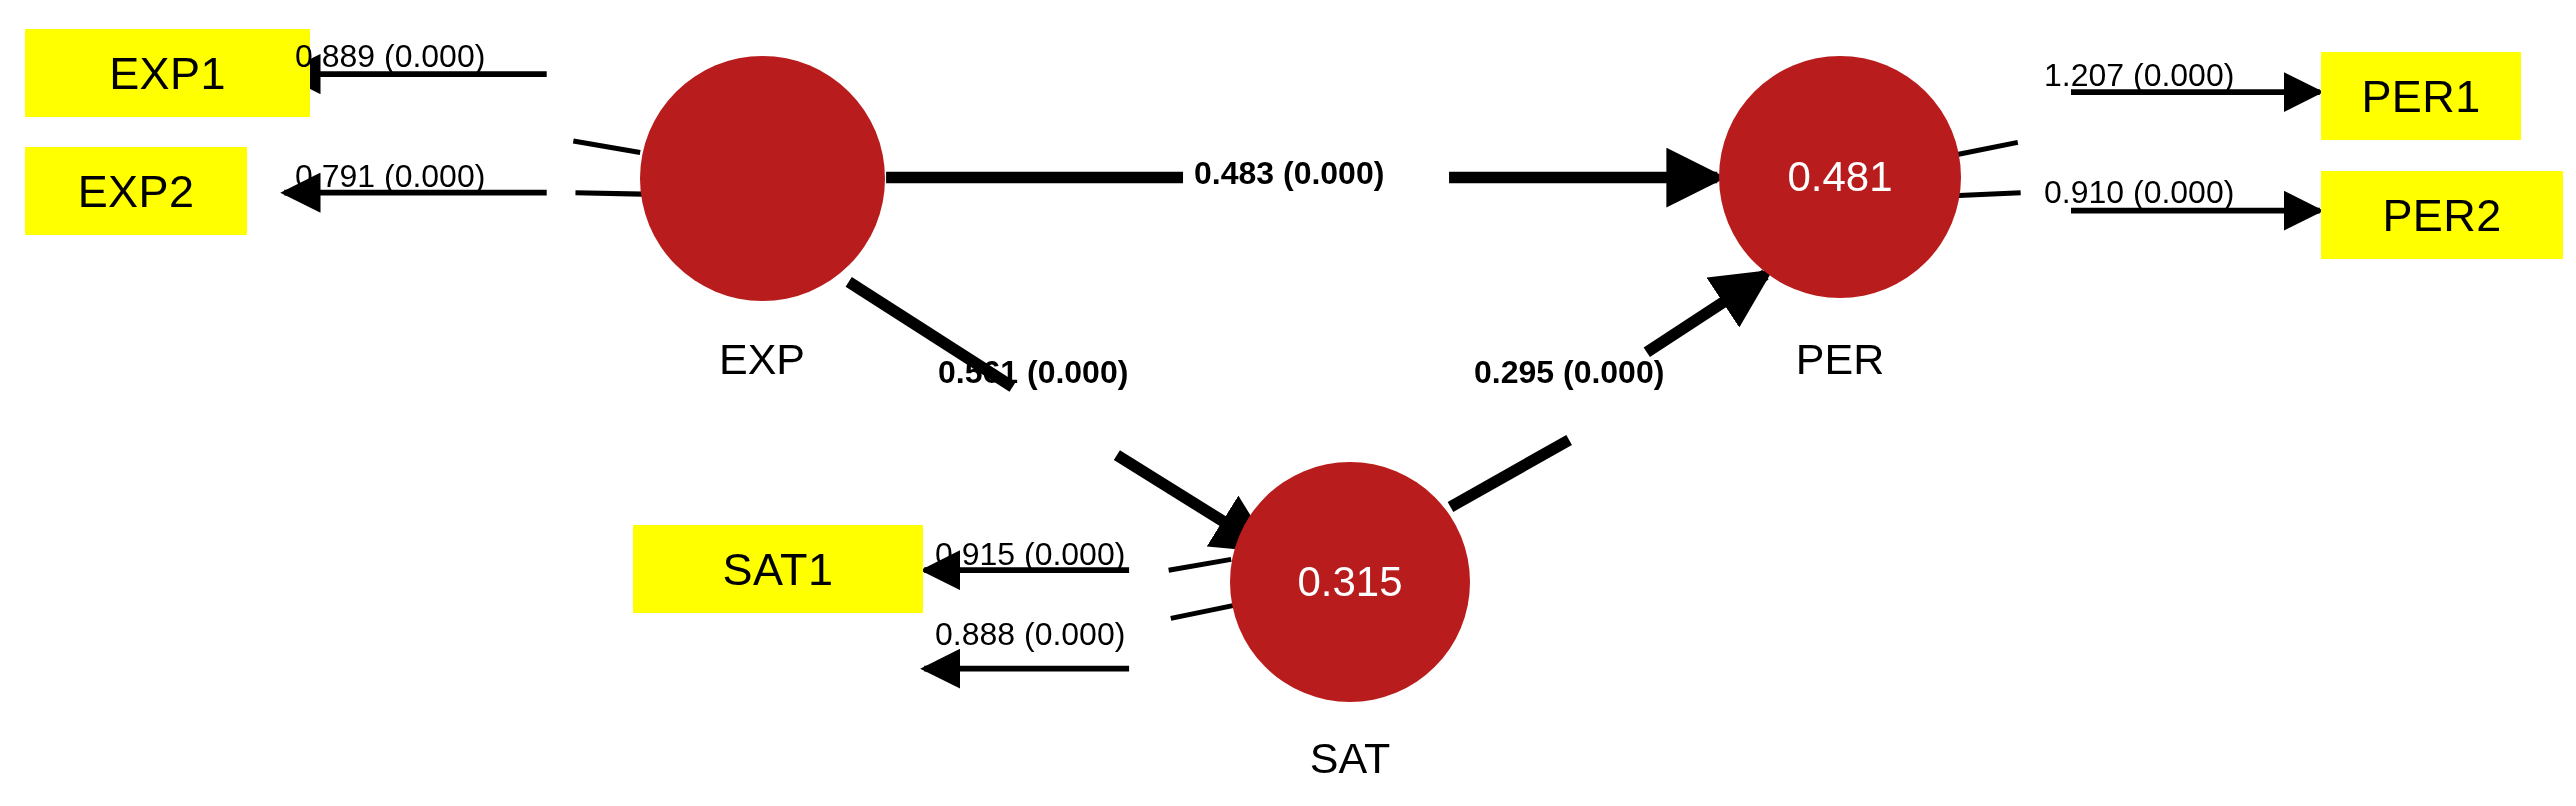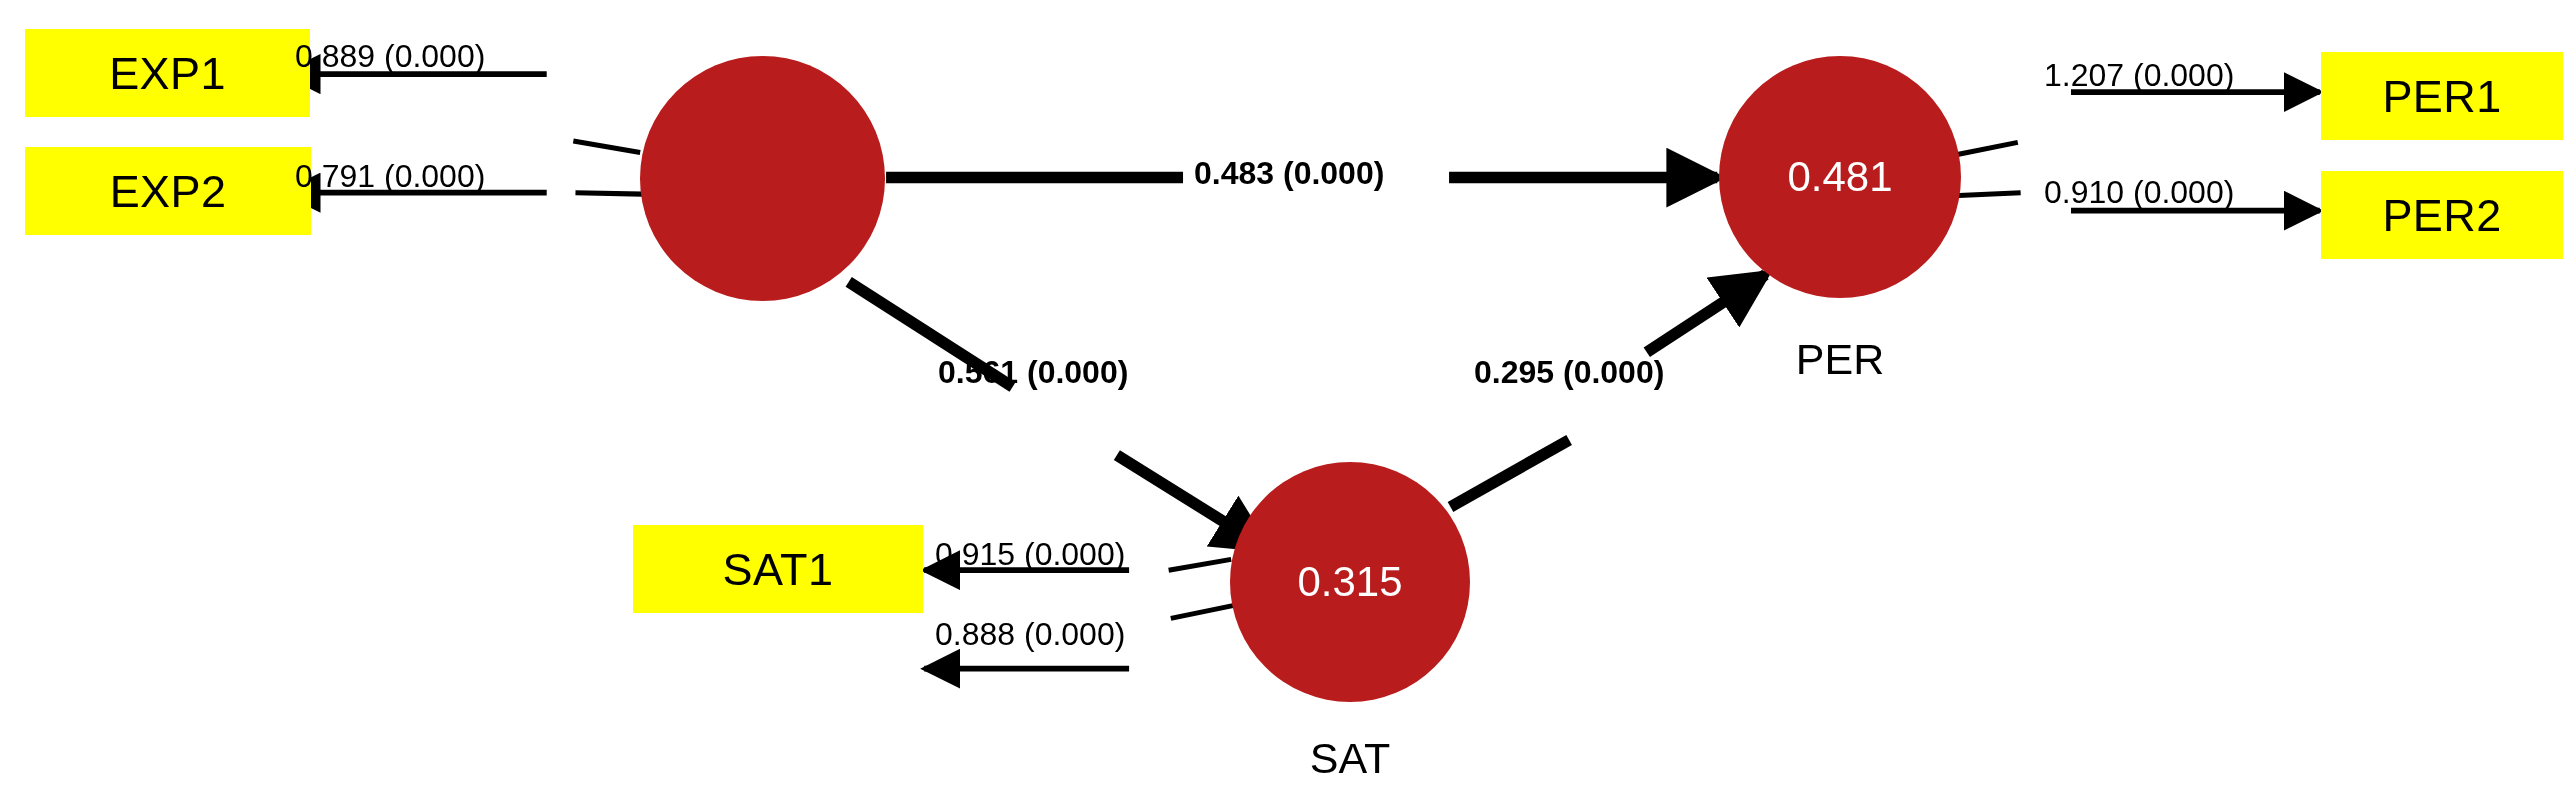--- a/index.html
+++ b/index.html
@@ -130,49 +130,50 @@
     <g>
       <line x1="2017" y1="705" x2="2182" y2="612" stroke="#000000" stroke-width="16"></line>
       <line x1="2290" y1="490" x2="2455" y2="382" stroke="#000000" stroke-width="16" marker-end="url(#arrowThick)"></line>
     </g>
   </svg>
 
   <div class="indicator-box" style="left:25px; top:29px; width:285px; height:88px;">
     <span class="indicator-label">EXP1</span>
   </div>
 
-  <div class="indicator-box" style="left:25px; top:147px; width:286px; height:88px;">
+  <div class="indicator-box" style="left:25px; top:147px; width:222px; height:88px;">
     <span class="indicator-label">EXP2</span>
   </div>
 
   <div class="indicator-box" style="left:633px; top:525px; width:290px; height:88px;">
     <span class="indicator-label">SAT1</span>
   </div>
 
 
-  <div class="indicator-box" style="left:2321px; top:52px; width:242px; height:88px;">
+  <div class="indicator-box" style="left:2321px; top:52px; width:200px; height:88px;">
     <span class="indicator-label">PER1</span>
   </div>
 
   <div class="indicator-box" style="left:2321px; top:171px; width:242px; height:88px;">
     <span class="indicator-label">PER2</span>
   </div>
 
   <div class="construct-circle" style="left:640px; top:56px; width:245px; height:245px;">
     <span class="r2-value"></span>
   </div>
 
   <div class="construct-circle" style="left:1230px; top:462px; width:240px; height:240px;">
     <span class="r2-value">0.315</span>
   </div>
 
   <div class="construct-circle" style="left:1719px; top:56px; width:242px; height:242px;">
     <span class="r2-value">0.481</span>
   </div>
 
+  <div class="construct-name" style="left:618px; top:338px; width:288px;">EXP</div>
 
   <div class="construct-name" style="left:1696px; top:338px; width:288px;">PER</div>
 
   <div class="construct-name" style="left:1206px; top:737px; width:288px;">SAT</div>
 
   <div class="path-label" style="left:295px; top:40px;">0.889 (0.000)</div>
 
   <div class="path-label" style="left:295px; top:160px;">0.791 (0.000)</div>
 
   <div class="path-label" style="left:935px; top:538px;">0.915 (0.000)</div>

